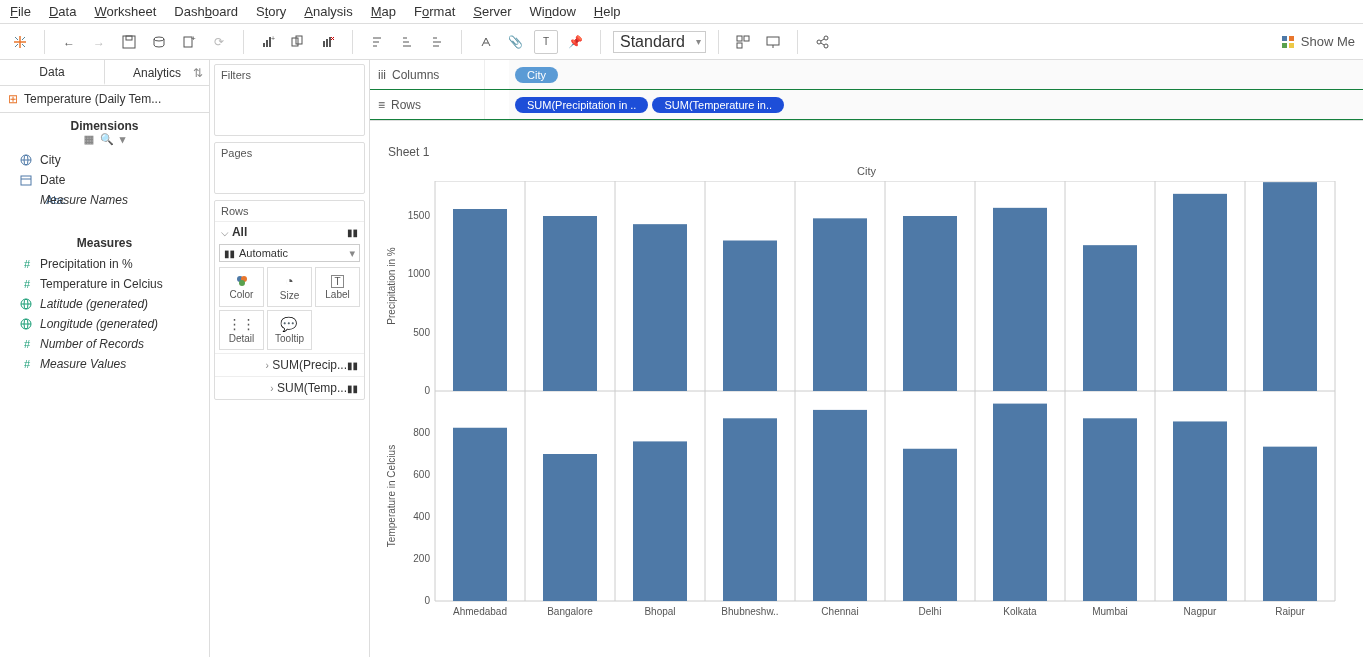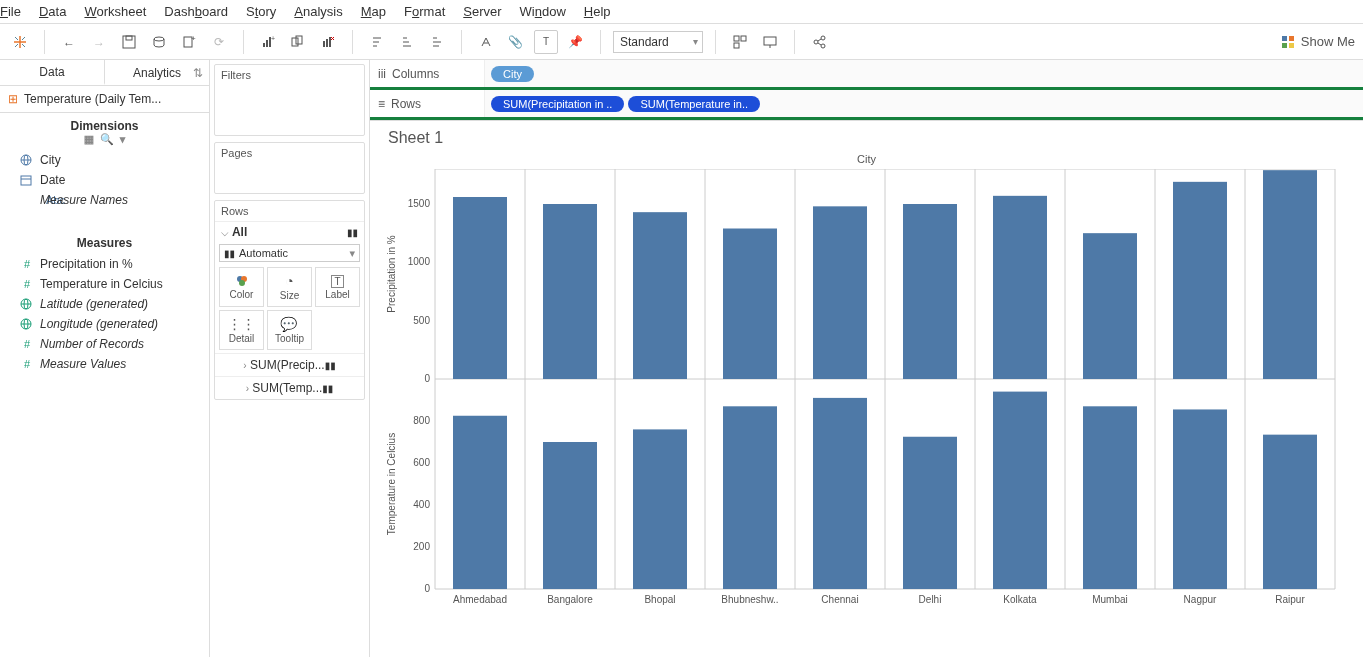--- a/index.html
+++ b/index.html
@@ -1,23 +1,23 @@
 <!DOCTYPE html>
 <html><head>
 <meta charset="utf-8">
 <style>
 * { box-sizing: border-box; margin: 0; padding: 0; }
 body { font-family: Arial, sans-serif; font-size: 12px; background: #fff; color: #333; overflow: hidden; width: 1363px; height: 657px; }
-.menubar { display: flex; gap: 18px; padding: 4px 0; border-bottom: 1px solid #ddd; font-size: 13px; }
+.menubar { display: flex; gap: 18px; padding: 4px 10px; border-bottom: 1px solid #ddd; font-size: 13px; }
 .menubar span { cursor: pointer; }
 .menubar span u { text-decoration: underline; }
 .toolbar { display: flex; align-items: center; gap: 6px; padding: 4px 8px; border-bottom: 1px solid #ddd; height: 36px; }
 .tb-sep { width: 1px; height: 24px; background: #ddd; margin: 0 6px; }
 .tb-btn { width: 24px; height: 24px; display: flex; align-items: center; justify-content: center; cursor: pointer; border-radius: 2px; color: #555; }
-.tb-select { border: 1px solid #ccc; padding: 2px 20px 2px 6px; font-size: 12px; background: #fff; position: relative; height: 22px; display:flex; align-items:center; min-width:90px;}
+.tb-select { border: 1px solid #ccc; padding: 2px 20px 2px 6px; font-size: 16px; background: #fff; position: relative; height: 22px; display:flex; align-items:center; min-width:90px;}
 .tb-select::after { content:'▾'; position:absolute; right:4px; color:#888; font-size:10px;}
 .showme { margin-left: auto; display:flex; align-items:center; gap:6px; cursor:pointer; color:#555; font-size:13px;}
 .main { display: flex; height: calc(100% - 60px); }
 .left-pane { width: 210px; border-right: 1px solid #ddd; display:flex; flex-direction:column; }
 .data-tabs { display:flex; border-bottom: 1px solid #ddd; height: 26px; }
 .data-tab { flex:1; display:flex; align-items:center; justify-content:center; font-size:12px; cursor:pointer; border-right:1px solid #ddd;}
 .data-tab.active { background:#fff; font-weight:normal; border-bottom:2px solid #fff;}
 .data-tab:last-child { border-right:none; position:relative;justify-content:center;}
 .sort-icon { position:absolute; right:6px; color:#888;}
 .ds-row { padding: 6px 8px; display:flex; align-items:center; gap:6px; border-bottom:1px solid #ddd;}
@@ -31,31 +31,31 @@
 .card { border:1px solid #ddd; border-radius:2px; }
 .card-title { padding:4px 6px; font-size:11px; color:#555; }
 .card-body { min-height:30px; padding:2px; }
 .marks-card .all-row { display:flex; align-items:center; justify-content:space-between; padding:3px 6px; border-top:1px solid #eee;gap:12px;}
 .marks-card .all-row .chev { color:#888; font-size:10px;}
 .mark-type { border:1px solid #ccc; margin:2px 4px; padding:2px 4px; display:flex; align-items:center; gap:4px; position:relative; font-size:11px;}
 .mark-type::after { content:'▾'; position:absolute; right:4px; color:#888;}
 .mark-grid { display:flex; flex-wrap:wrap; gap:3px; padding:3px 4px;}
 .mark-btn { width:45px; height:40px; border:1px solid #ddd; display:flex; flex-direction:column; align-items:center; justify-content:center; gap:1px; font-size:10px; color:#555; cursor:pointer;}
 .mark-btn .mi { font-size:14px;}
-.measure-shelf { display:flex; align-items:center; justify-content:center; padding:4px 6px; border-top:1px solid #eee; cursor:pointer;}
+.measure-shelf { display:flex; align-items:center; justify-content:flex-end; padding:4px 6px; border-top:1px solid #eee; cursor:pointer;}
 .measure-shelf .chev { color:#888; font-size:10px;}
 .viz-pane { flex:1; display:flex; flex-direction:column;}
 .shelves { border-bottom:1px solid #ddd;}
-.shelf-row { display:flex; align-items:center; height:30px; border-bottom:3px solid #15803d;}
+.shelf-row { display:flex; align-items:center; height:30px; border-bottom:1px solid #15803d;gap:24px;}
 .shelf-label { width:115px; padding:0 8px; display:flex; align-items:center; gap:6px; color:#555; border-right:1px solid #eee; height:100%;}
 .shelf-content { flex:1; display:flex; align-items:center; gap:4px; padding:0 6px; background:#fafafa; height:100%;}
 .pill { border-radius:10px; padding:2px 12px; color:#fff; font-size:11px; display:inline-flex; align-items:center;}
 .pill.dim { background:#5b9bd5;}
 .pill.meas { background:#1d4ed8;}
-.sheet-title { padding:8px 18px 6px; font-size:16px; color:#555; font-weight:normal;}
+.sheet-title { padding:24px 18px 6px; font-size:12px; color:#555; font-weight:normal;}
 .chart-area { flex:1; position:relative; padding:0 10px 10px 10px;}
 .chart-title-top { text-align:center; font-size:11px; color:#555; padding-bottom:4px;}
 svg { display:block; }
 .axis-label-v { font-size:10px; fill:#555; }
 .tick-label { font-size:10px; fill:#555;}
 .bar { fill:#4e79a7; }
 .cell-border { stroke:#ccc; stroke-width:1; fill:none;}
 </style>
 </head>
 <body>

